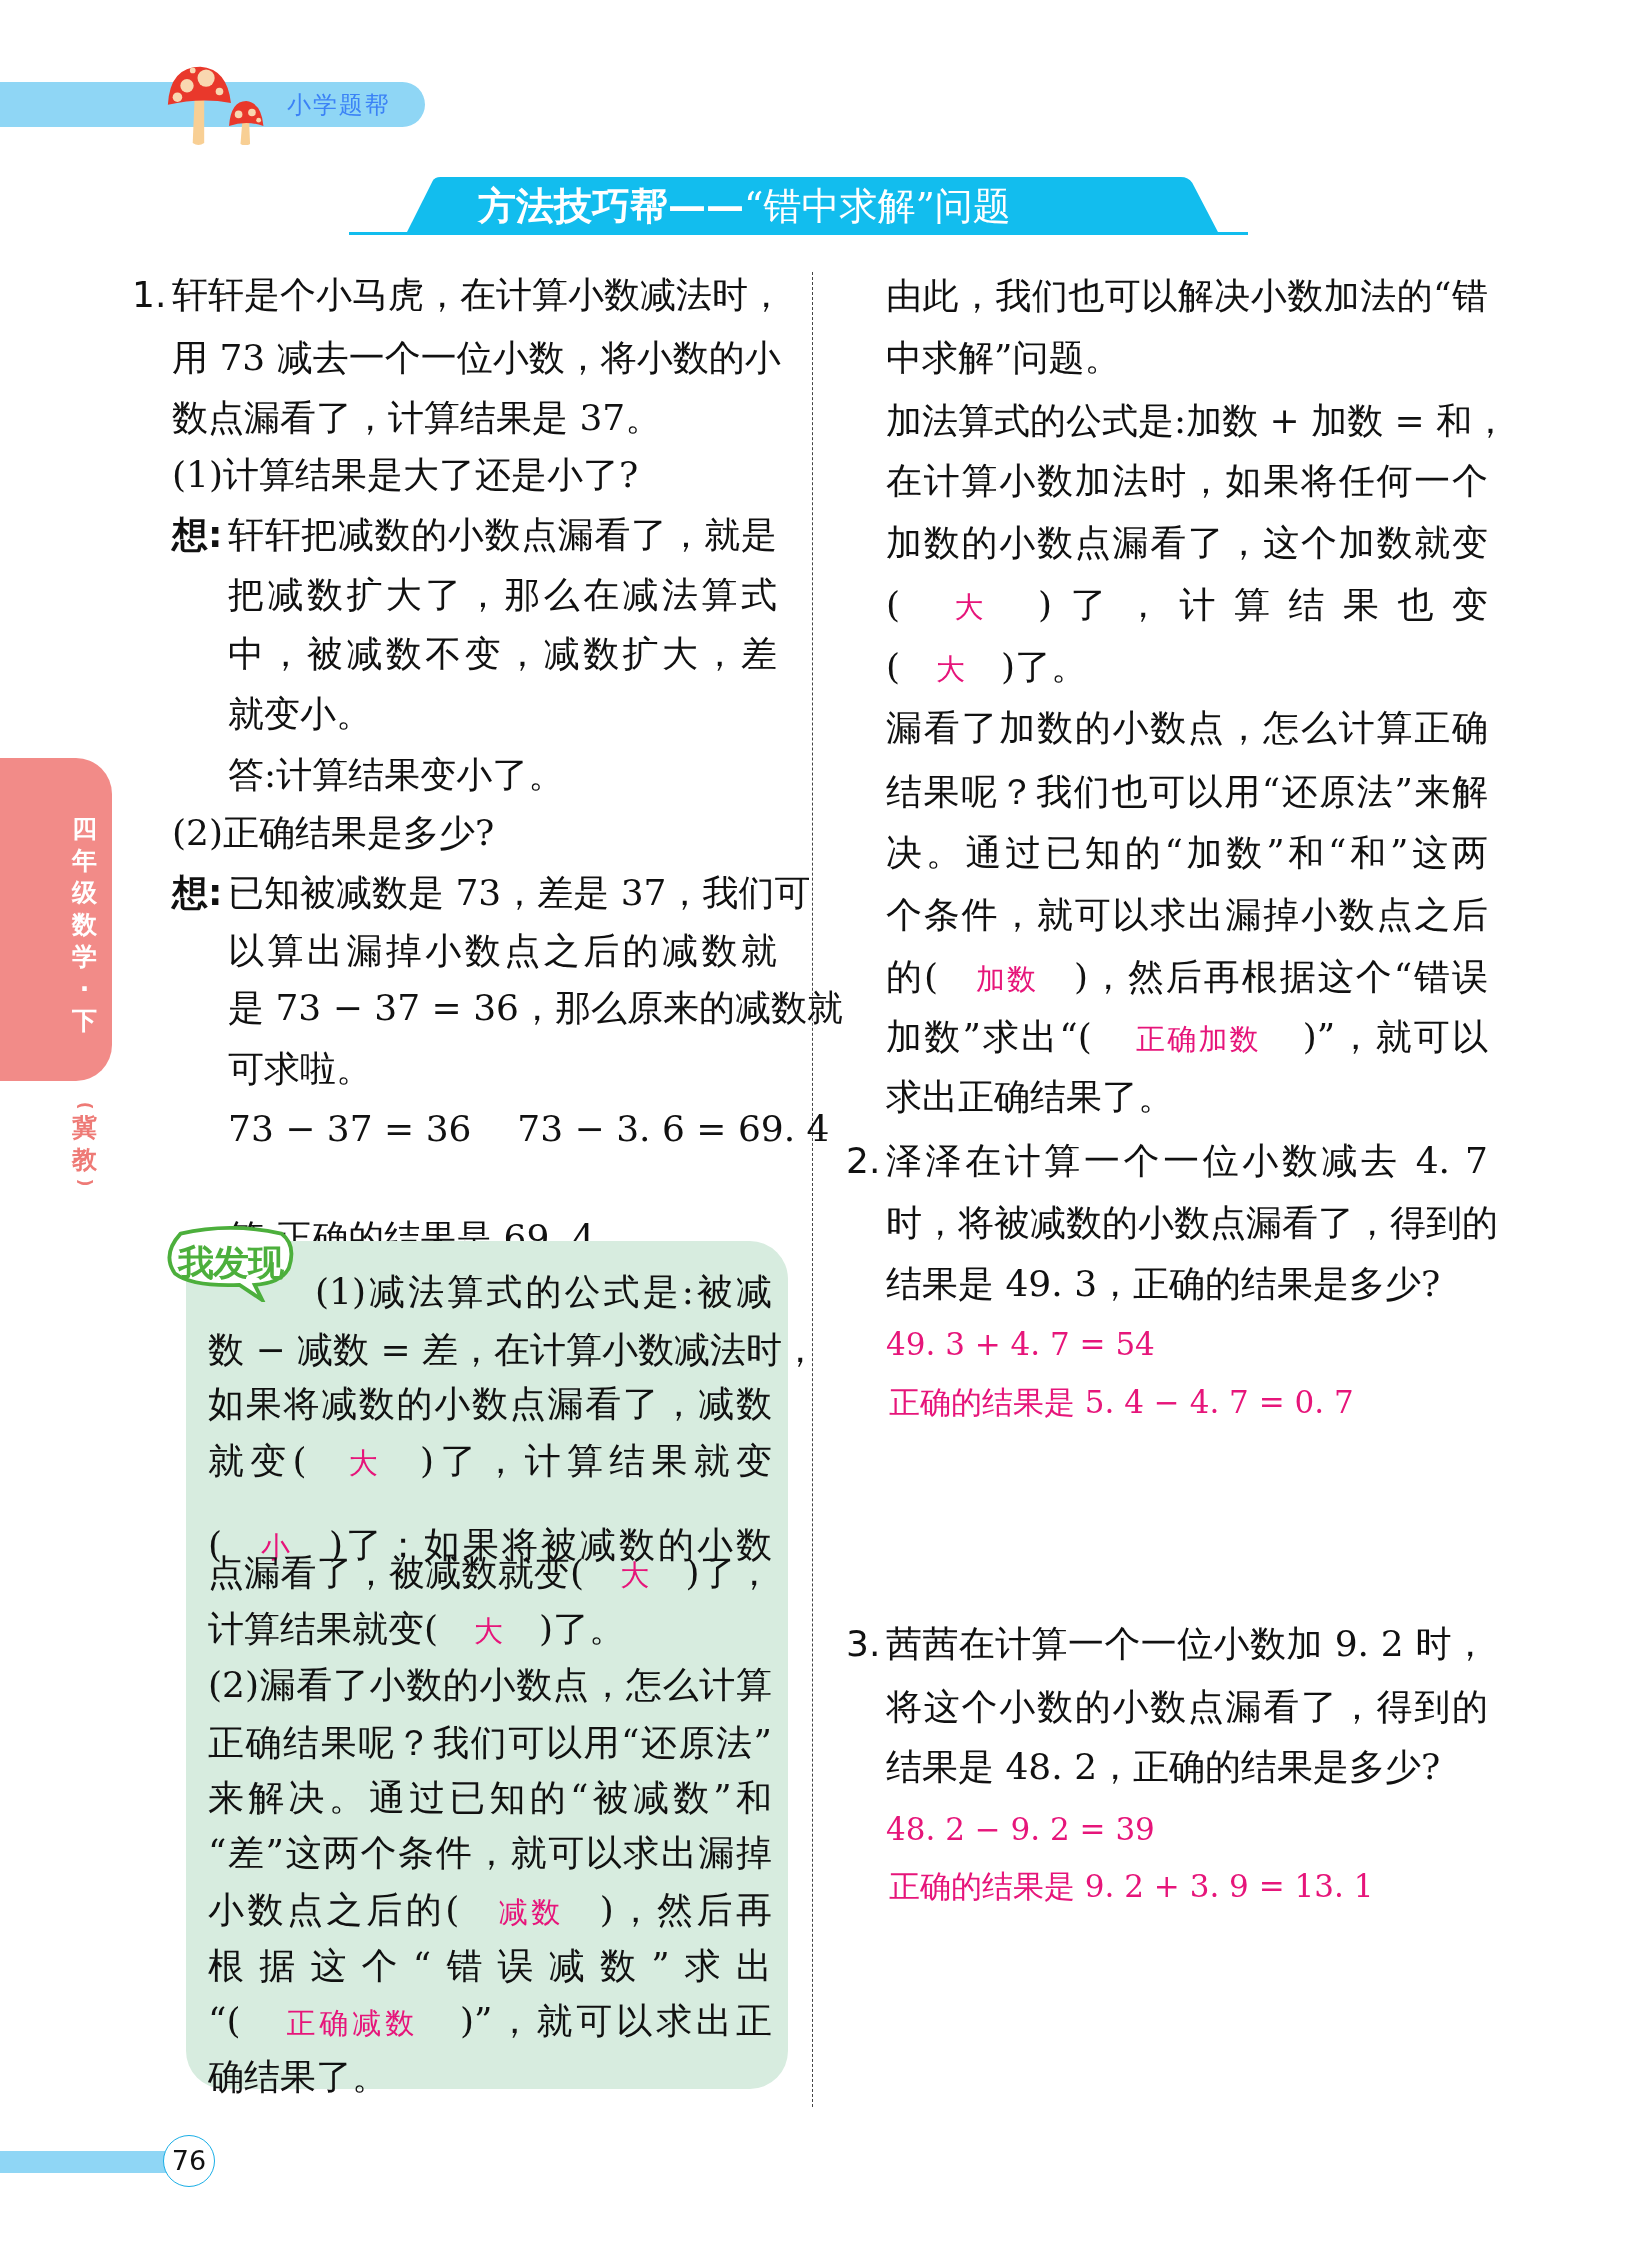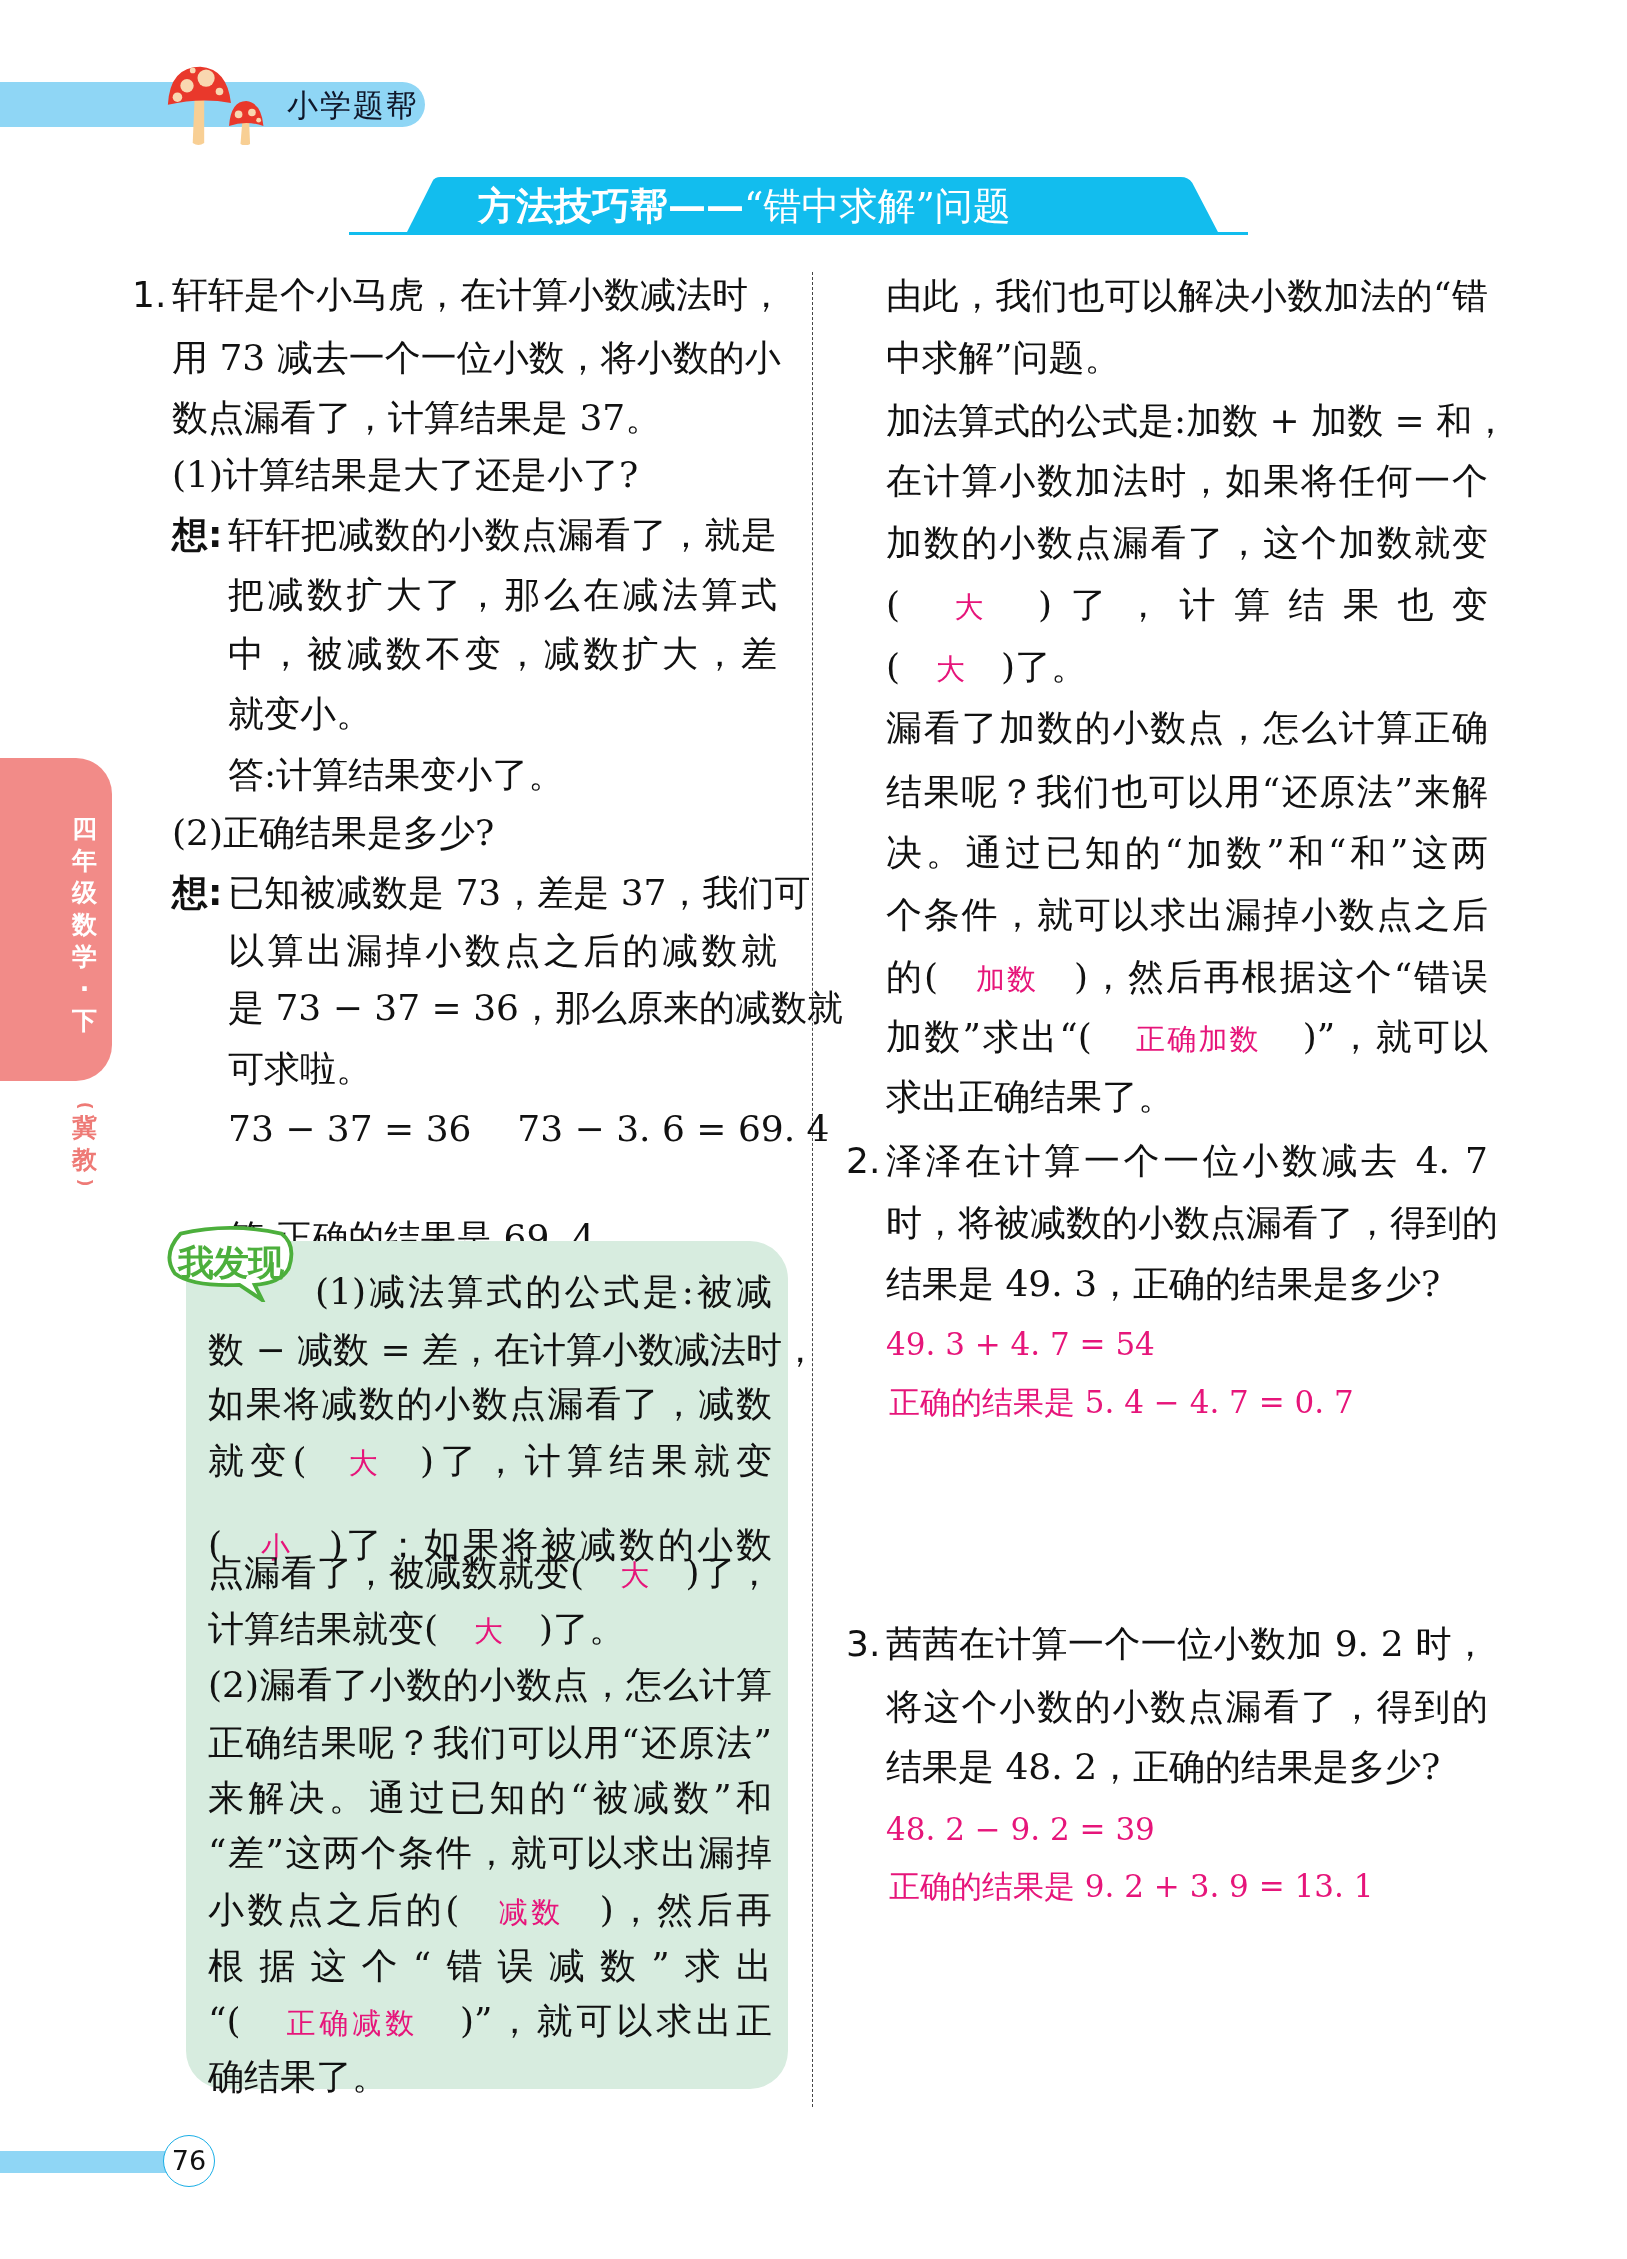--- a/index.html
+++ b/index.html
@@ -1,21 +1,21 @@
 <!DOCTYPE html>
 <html><head>
 <meta charset="utf-8">
 <style>
   html, body { margin:0; padding:0; }
   body { width:1628px; height:2260px; position:relative; background:#ffffff; overflow:hidden;
          font-family:"DejaVu Serif","Liberation Serif",serif; color:#111; }
   .abs { position:absolute; }
   
   .pill { left:0; top:82px; width:425px; height:45px; background:#8fd6f5; border-radius:0 23px 23px 0; }
-  .pill-text { left:287px; top:84px; font-family:"DejaVu Sans","Liberation Sans",sans-serif; font-size:31px; line-height:42px; color:#0f172a; letter-spacing:1.9px; }
+  .pill-text { left:287px; top:84px; font-family:"DejaVu Sans","Liberation Sans",sans-serif; font-size:24px; line-height:42px; color:#3b82f6; letter-spacing:1.9px; }
   
   .banner-line { left:349px; top:232px; width:899px; height:2.9px; background:#12bdee; }
   .banner { left:406px; top:177px; width:813px; height:57px; }
   .banner-text { left:478px; top:182px; font-size:38px; line-height:48px; color:#fff; white-space:nowrap; }
   .banner-text .bold { font-family:"DejaVu Sans","Liberation Sans",sans-serif; font-weight:bold; }
   .banner-text .light { font-family:"DejaVu Serif","Liberation Serif",serif; }
   
   .sidetab { left:0; top:758px; width:112px; height:323px; background:#f28b88; border-radius:0 36px 36px 0; }
   .sidetab-text { left:69px; top:813px; width:31px; font-family:"DejaVu Sans","Liberation Sans",sans-serif; font-weight:bold; font-size:25px; line-height:32px; color:#fff; text-align:center; }
   .edition { left:69px; top:1099px; width:31px; font-family:"DejaVu Sans","Liberation Sans",sans-serif; font-weight:bold; font-size:25px; line-height:32px; color:#ee7a76; text-align:center; }

